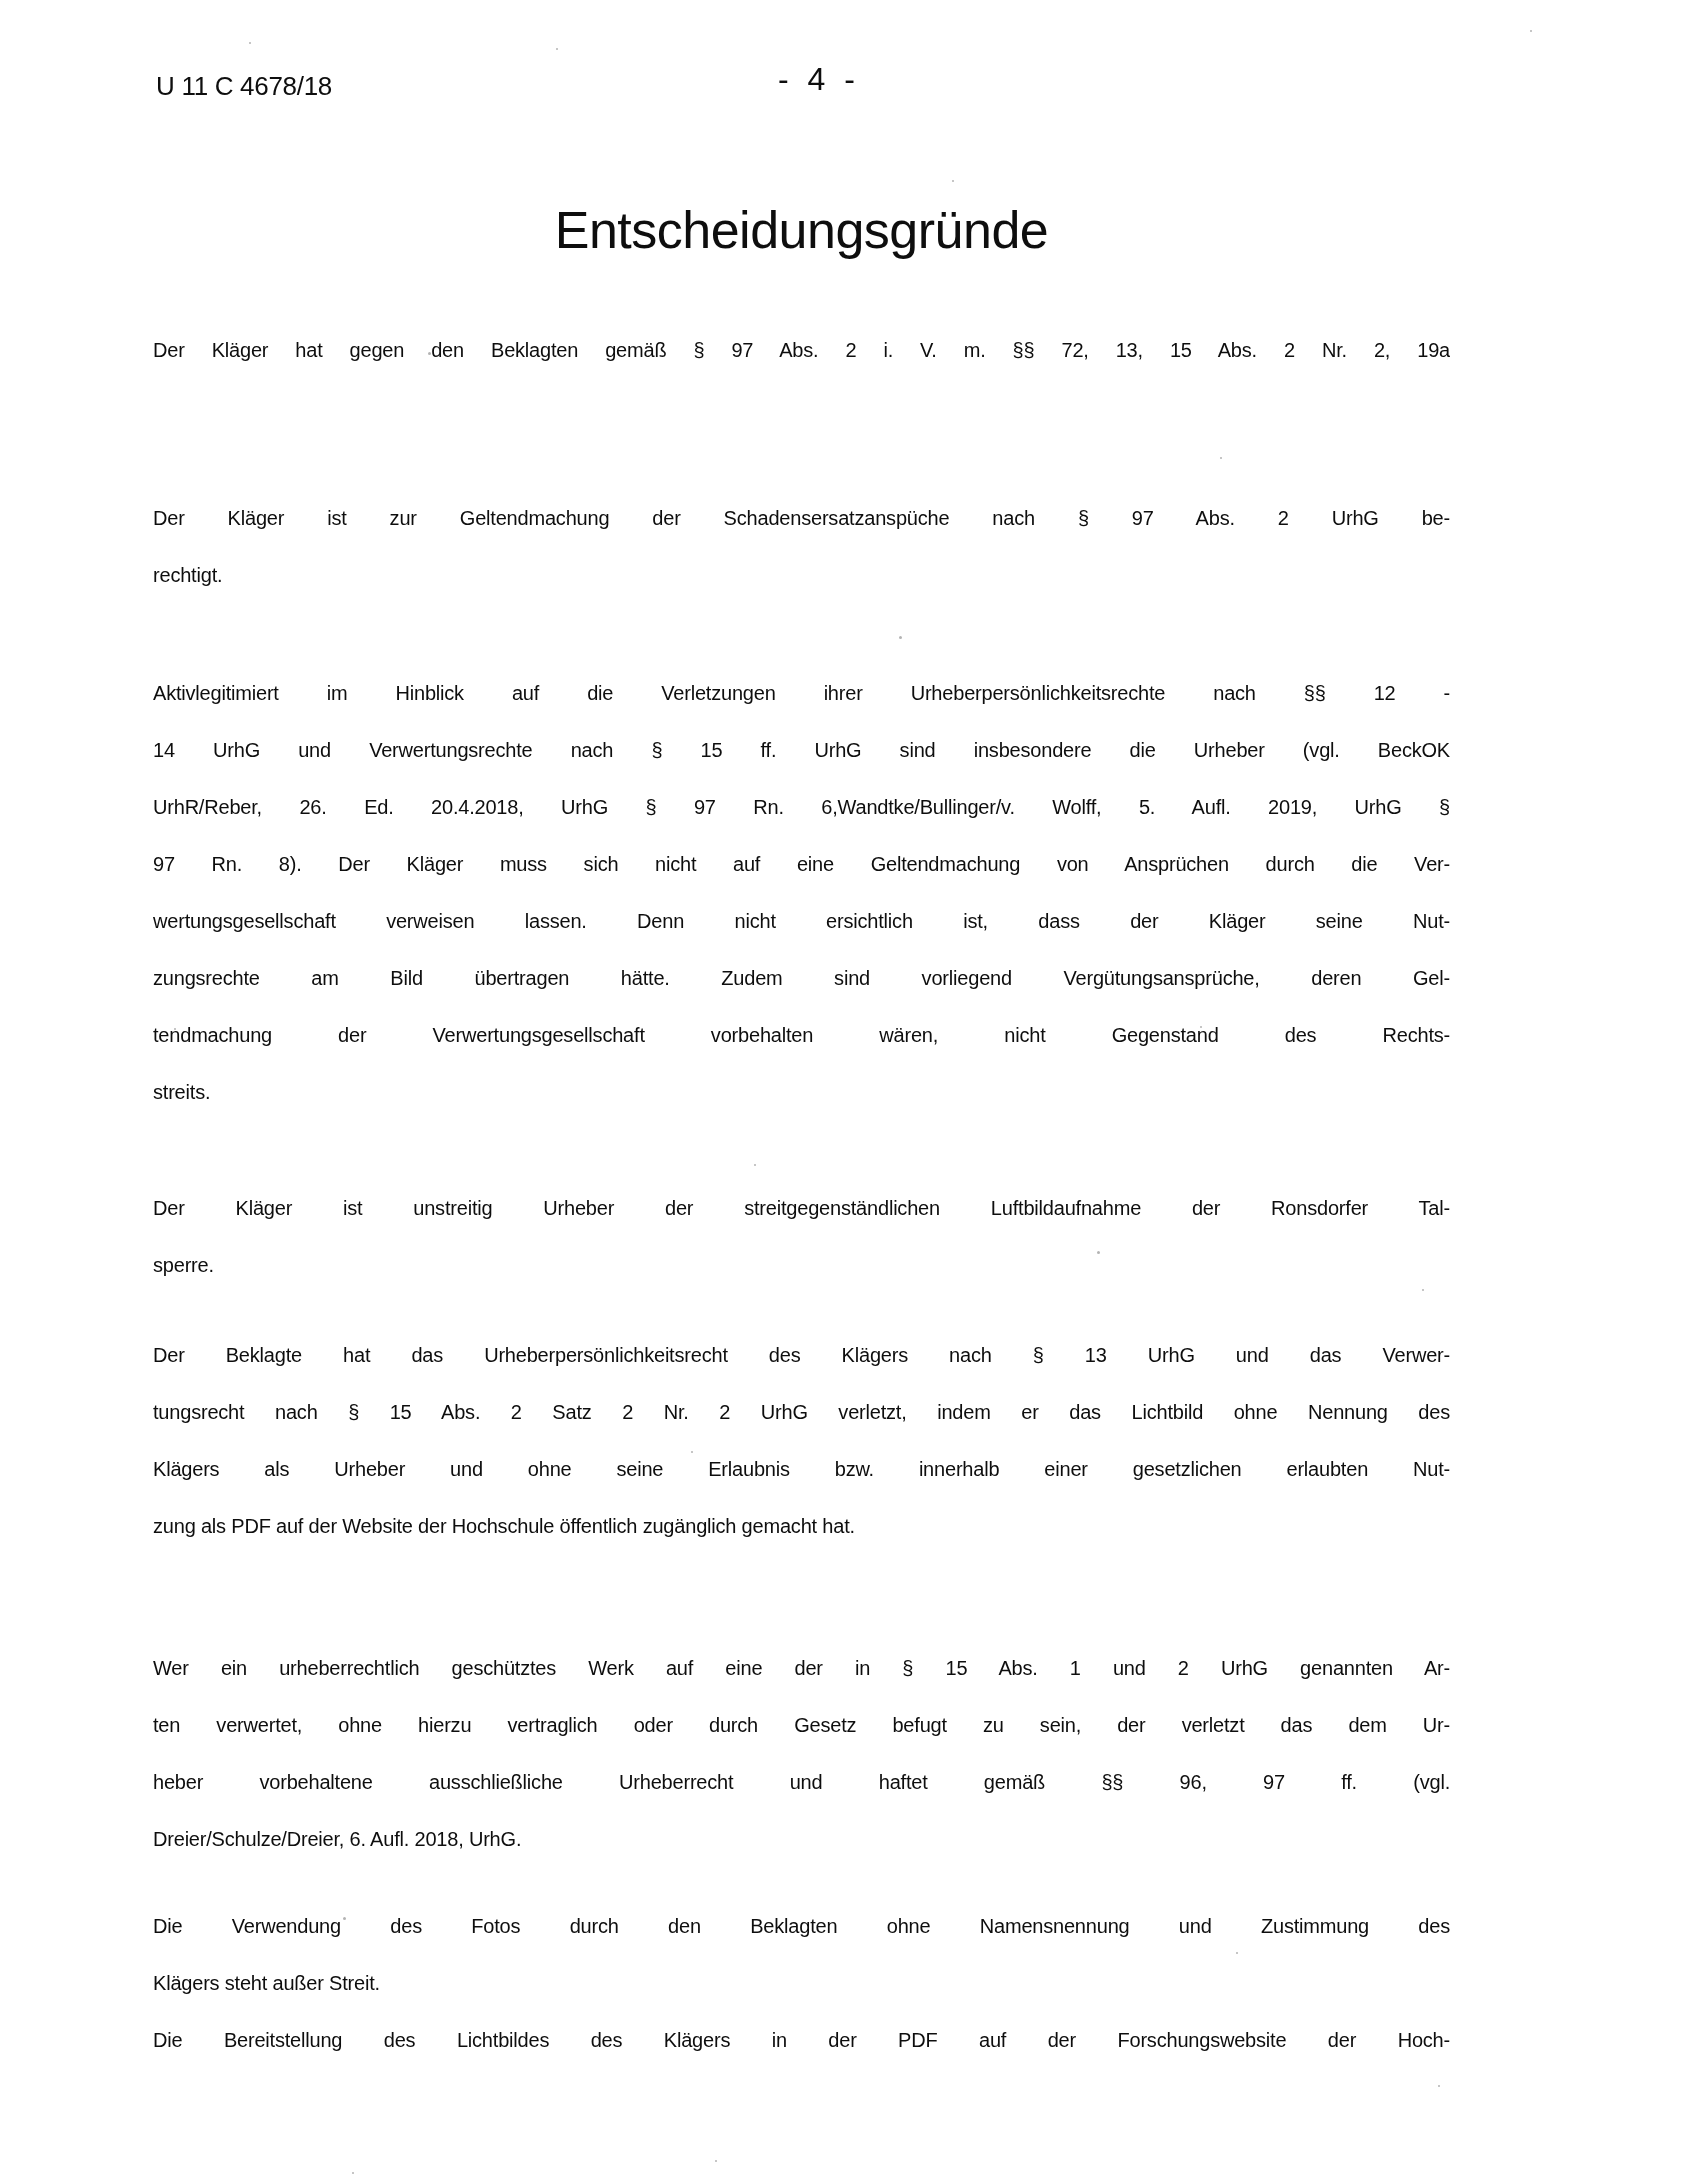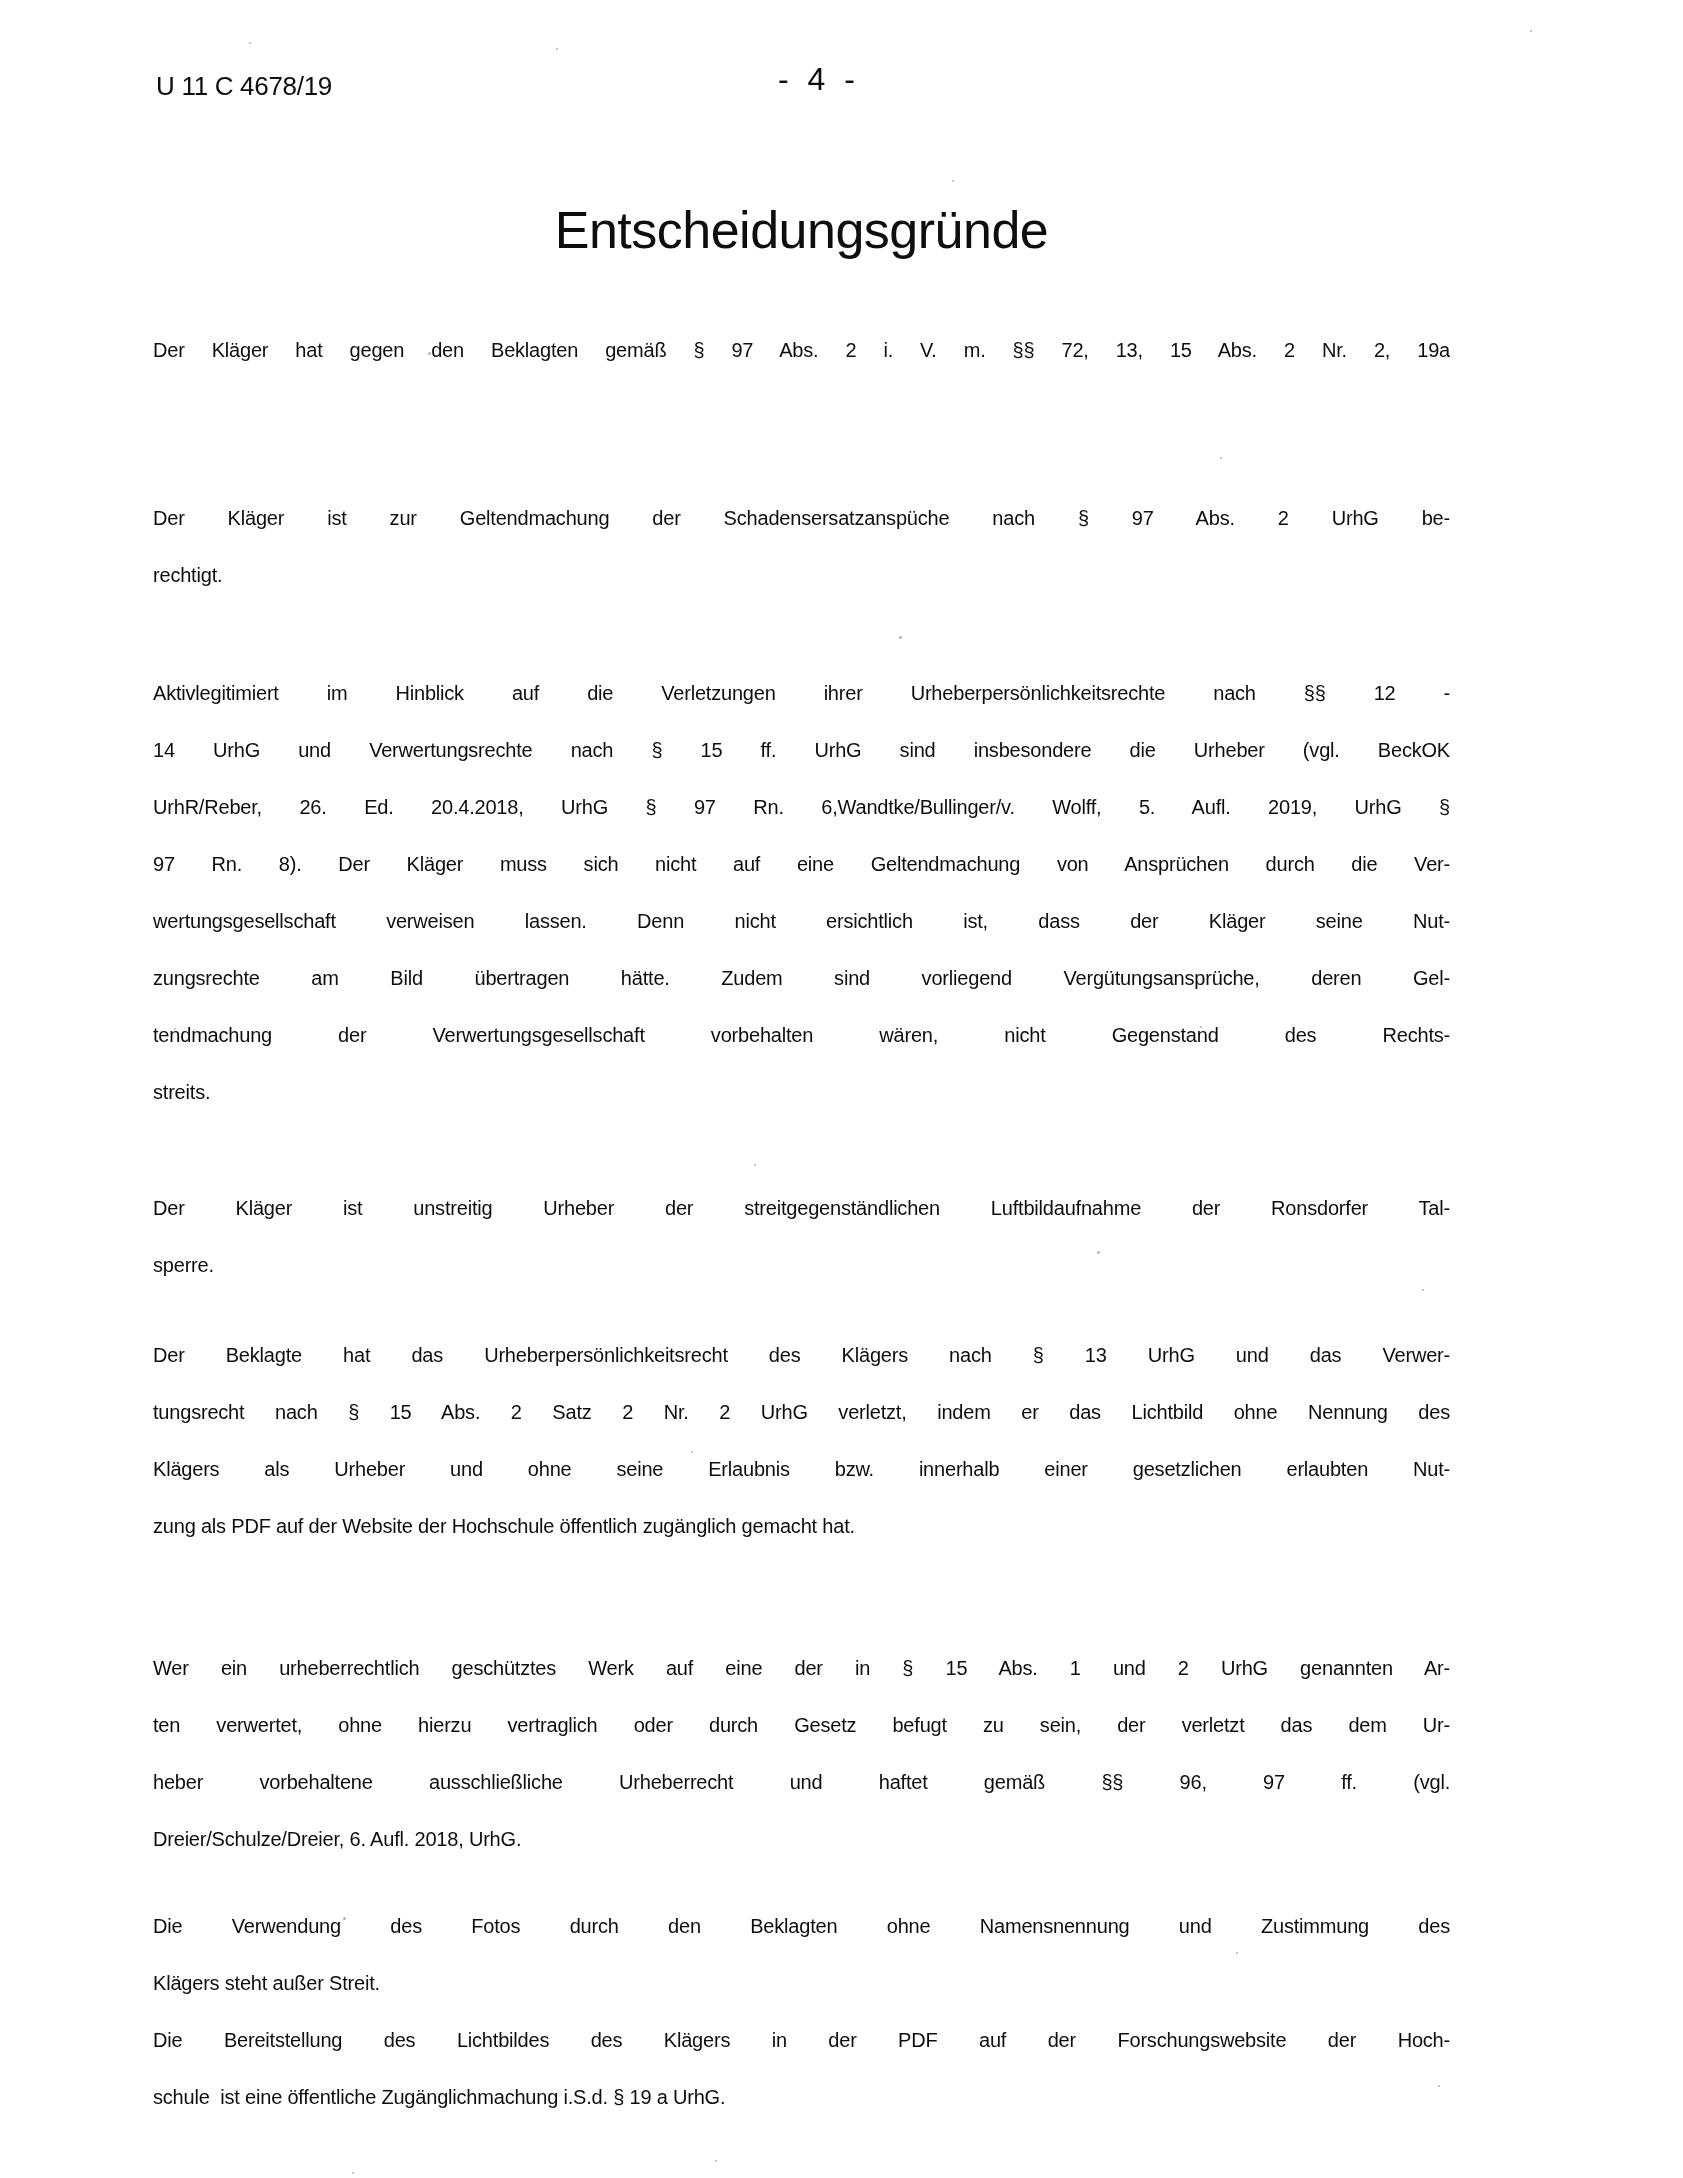--- a/index.html
+++ b/index.html
@@ -81,21 +81,21 @@
     opacity: 0.65;
   }
   .s2 { width: 3px; height: 3px; }
   .s1 { width: 2px; height: 2px; }
 </style>
 </head>
 <body>
 
 <div class="page">
 
-  <div class="case-number">U 11 C 4678/19</div>
+  <div class="case-number">U 11 C 4678/18</div>
 
   <div class="page-number">- 4 -</div>
 
   <div class="doc-title">Entscheidungsgründe</div>
 
   <div class="para p0">
     <div class="ln jl">Der Kläger hat gegen den Beklagten gemäß § 97 Abs. 2 i. V. m. §§ 72, 13, 15 Abs. 2 Nr. 2, 19a</div>
   </div>
 
   <div class="para p1">
@@ -130,21 +130,20 @@
     <div class="ln jl">Wer ein urheberrechtlich geschütztes Werk auf eine der in § 15 Abs. 1 und 2 UrhG genannten Ar-</div>
     <div class="ln jl">ten verwertet, ohne hierzu vertraglich oder durch Gesetz befugt zu sein, der verletzt das dem Ur-</div>
     <div class="ln jl">heber vorbehaltene ausschließliche Urheberrecht und haftet gemäß §§ 96, 97 ff. (vgl.</div>
     <div class="ln">Dreier/Schulze/Dreier, 6. Aufl. 2018, UrhG.</div>
   </div>
 
   <div class="para p6">
     <div class="ln jl">Die Verwendung des Fotos durch den Beklagten ohne Namensnennung und Zustimmung des</div>
     <div class="ln">Klägers steht außer Streit.</div>
     <div class="ln jl">Die Bereitstellung des Lichtbildes des Klägers in der PDF auf der Forschungswebsite der Hoch-</div>
-    <div class="ln">schule&nbsp; ist eine öffentliche Zugänglichmachung i.S.d. § 19 a UrhG.</div>
   </div>
 
   <div class="speck s1" style="left:249px;  top:42px;"></div>
   <div class="speck s1" style="left:556px;  top:48px;"></div>
   <div class="speck s1" style="left:1530px; top:30px;"></div>
   <div class="speck s1" style="left:952px;  top:180px;"></div>
   <div class="speck s2" style="left:428px;  top:352px;"></div>
   <div class="speck s1" style="left:1220px; top:457px;"></div>
   <div class="speck s1" style="left:566px;  top:517px;"></div>
   <div class="speck s2" style="left:899px;  top:636px;"></div>

